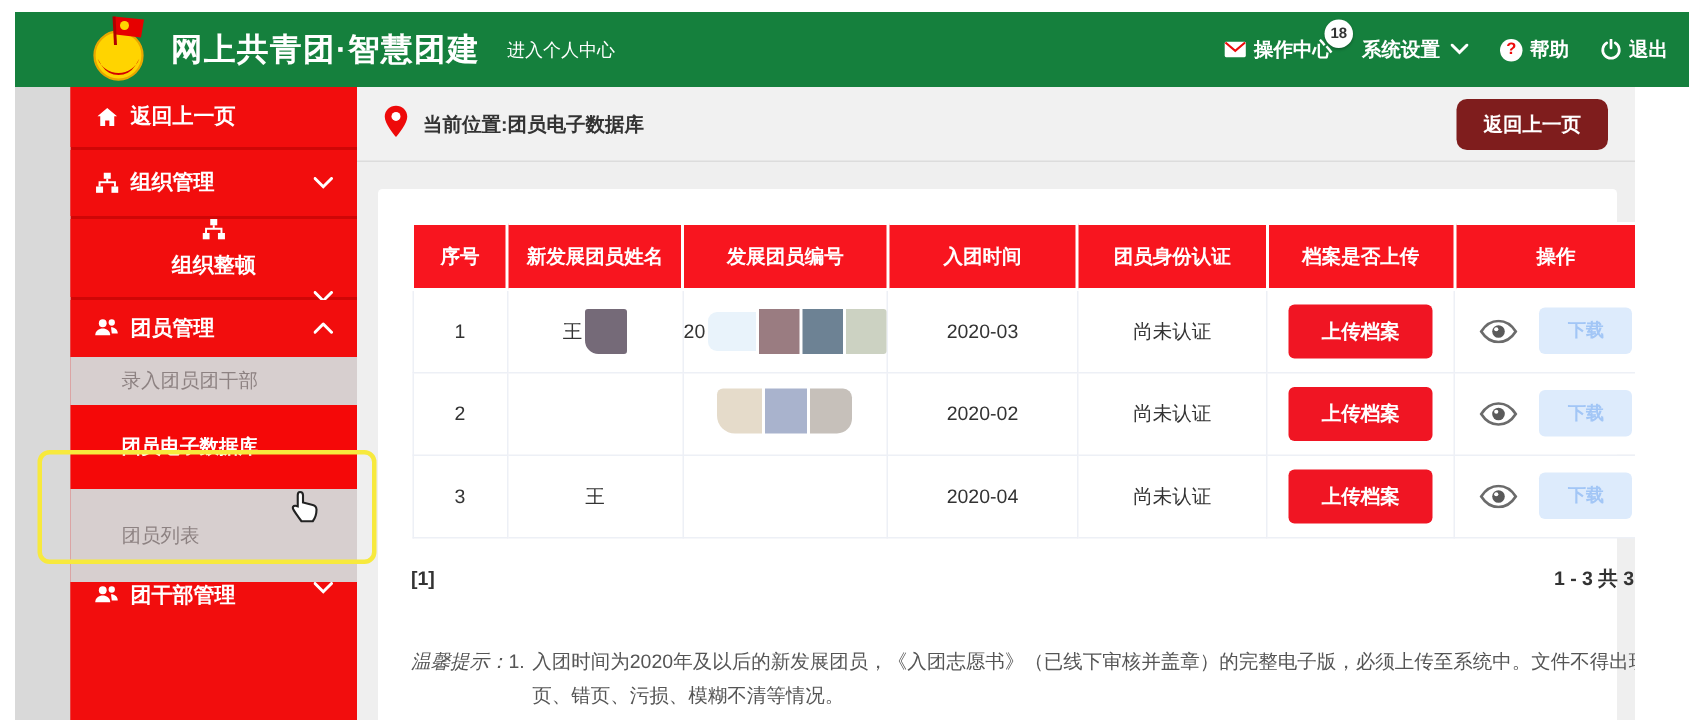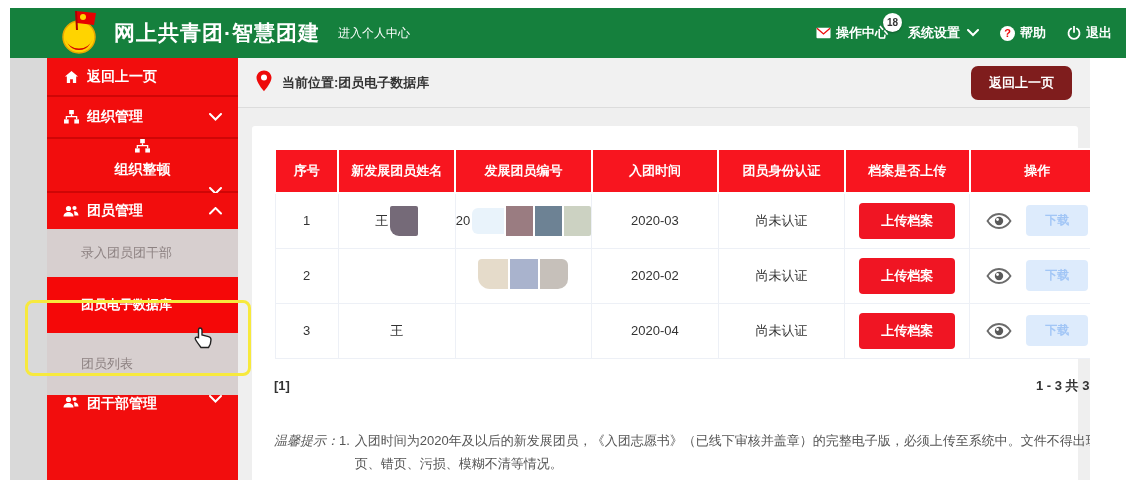--- a/index.html
+++ b/index.html
@@ -167,21 +167,21 @@
           </svg>
       </span>
       <span>团员管理</span>
       <span class="nav-chevron">
         <svg width="13" height="8" viewBox="0 0 13 8">
             <path d="M1 6.5 L6.5 1 L12 6.5" stroke="#fff" stroke-width="2" fill="none" stroke-linecap="round"></path>
           </svg>
       </span>
     </div>
     <div class="subzone">
-      <div class="sub-item" style="height:48px;">
+      <div class="sub-item" style="height:32px;">
         <span>录入团员团干部</span>
       </div>
       <div class="sub-item active" style="height:56px;">
         <span>团员电子数据库</span>
       </div>
       <div class="sub-item" style="height:62px;">
         <span>团员列表</span>
       </div>
     </div>
     <div class="nav-item" style="height:110px; align-items:flex-start; ">

